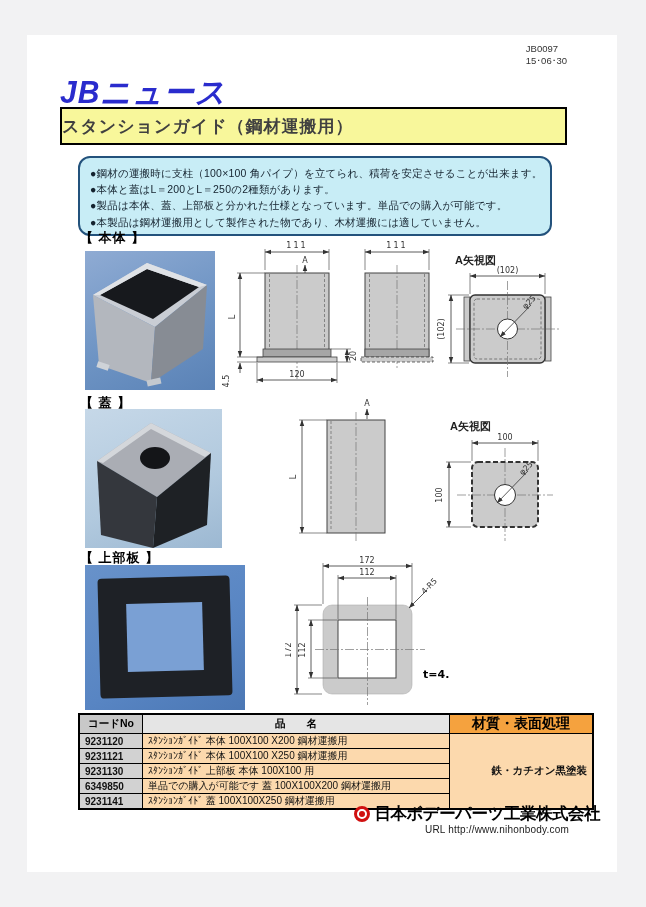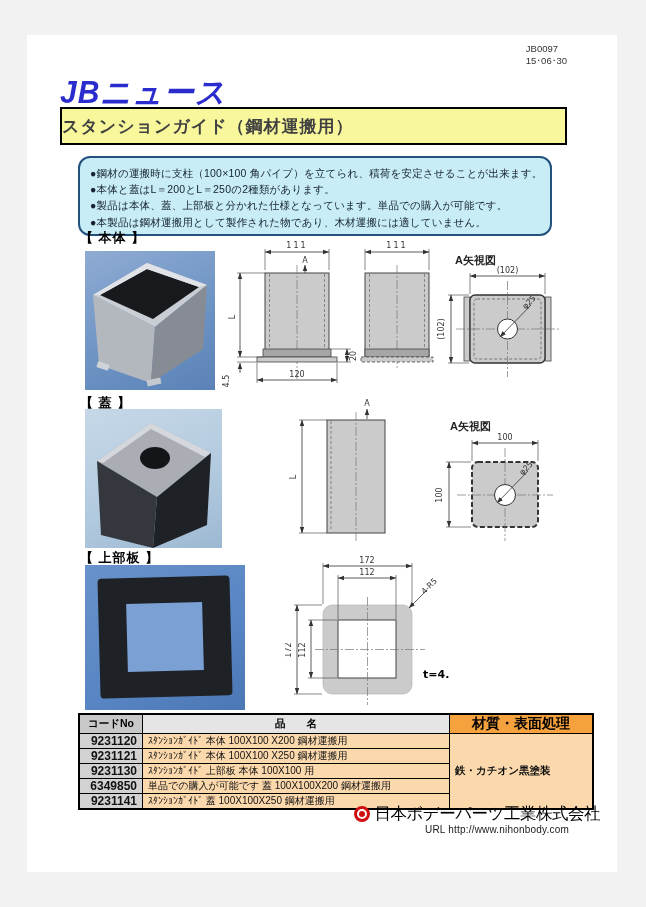--- a/index.html
+++ b/index.html
@@ -33,28 +33,28 @@
   svg text{font-family:"DejaVu Sans","Liberation Sans",sans-serif;}
   .dim{font-size:8px;fill:#333;}
   .dimsp{letter-spacing:2px;}
   .dimb{font-size:11px;font-weight:bold;fill:#000;}
   table.parts{border-collapse:collapse;width:494px;table-layout:fixed;}
   table.parts th,table.parts td{border:1px solid #000;padding:0 5px;height:14px;overflow:hidden;white-space:nowrap;}
   table.parts{border:2px solid #000;}
   th.h-code{background:#c8c8c8;font-size:10.5px;font-weight:bold;color:#000;width:52px;text-align:center;}
   th.h-name{background:#e5e5e5;font-size:10.5px;font-weight:bold;color:#000;width:296px;}
   th.h-mat{background:#f5a23e;font-size:14px;font-weight:bold;color:#000;width:132px;}
-  td.c-code{background:#d2d2d2;font-size:12px;font-weight:bold;text-align:right;color:#111;}
+  td.c-code{background:#d2d2d2;font-size:10px;font-weight:bold;text-align:left;color:#111;}
   td.c-name{background:#fcd9ad;font-size:10px;color:#111;}
-  td.c-mat{background:#fcd9ad;font-size:10.5px;font-weight:bold;text-align:left;color:#111;}
+  td.c-mat{background:#fcd9ad;font-size:10.5px;font-weight:bold;text-align:right;color:#111;}
   .footer-line{display:flex;align-items:center;gap:4px;}
   .logo-mark{width:16px;height:16px;border-radius:50%;border:3px solid #d01010;background:#fff;
     display:flex;align-items:center;justify-content:center;box-sizing:border-box;}
   .logo-mark i{display:block;width:6px;height:6px;border-radius:50%;background:#d01010;}
-  .company{font-size:16.5px;font-weight:400;color:#000;letter-spacing:-0.5px;}
+  .company{font-size:16.5px;font-weight:700;color:#000;letter-spacing:-0.5px;}
   .url{font-size:10px;color:#1a1a1a;letter-spacing:0.2px;}
 </style>
 </head>
 <body>
 
 <svg width="0" height="0" style="position:absolute">
   <defs>
     <marker id="arr" viewBox="0 0 10 10" refX="9.5" refY="5" markerWidth="8" markerHeight="8" orient="auto-start-reverse">
       <path d="M0,1.5 L10,5 L0,8.5 z" fill="#333"></path>
     </marker>

